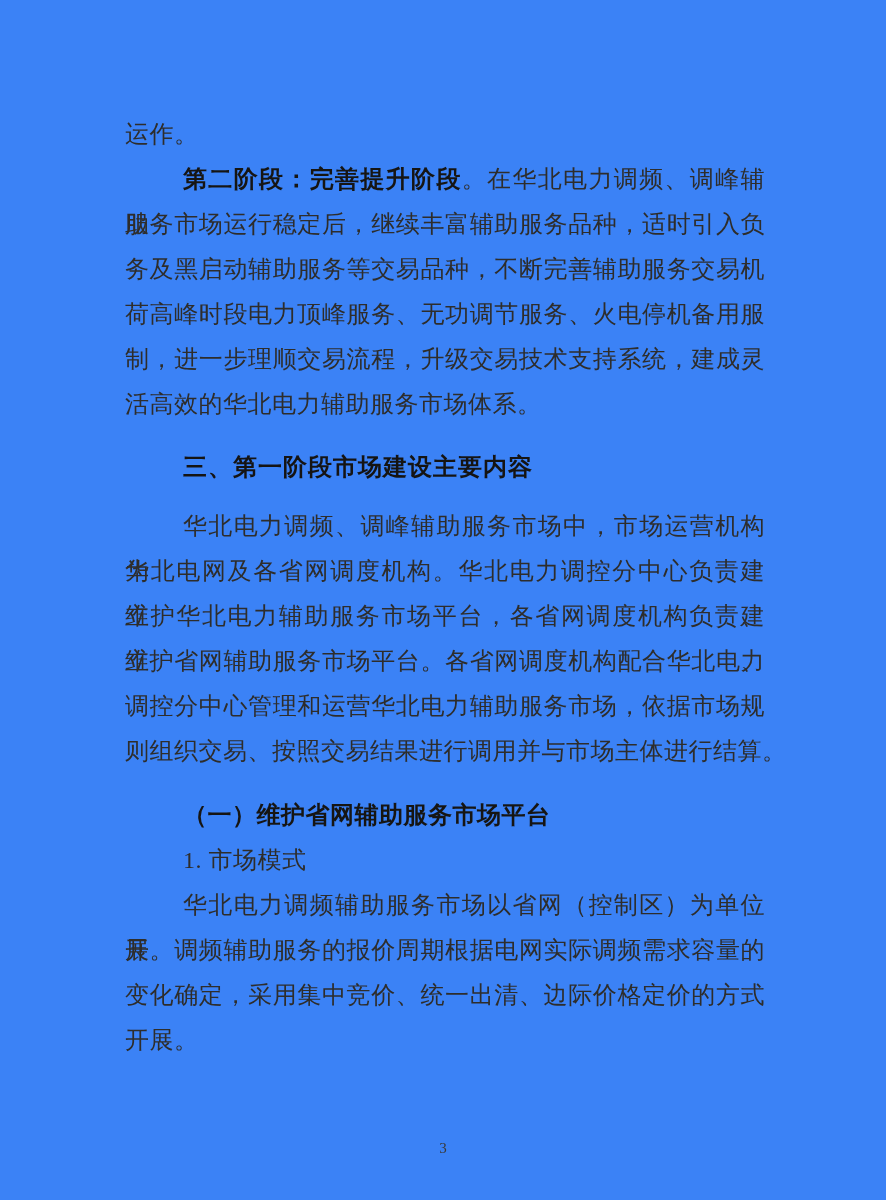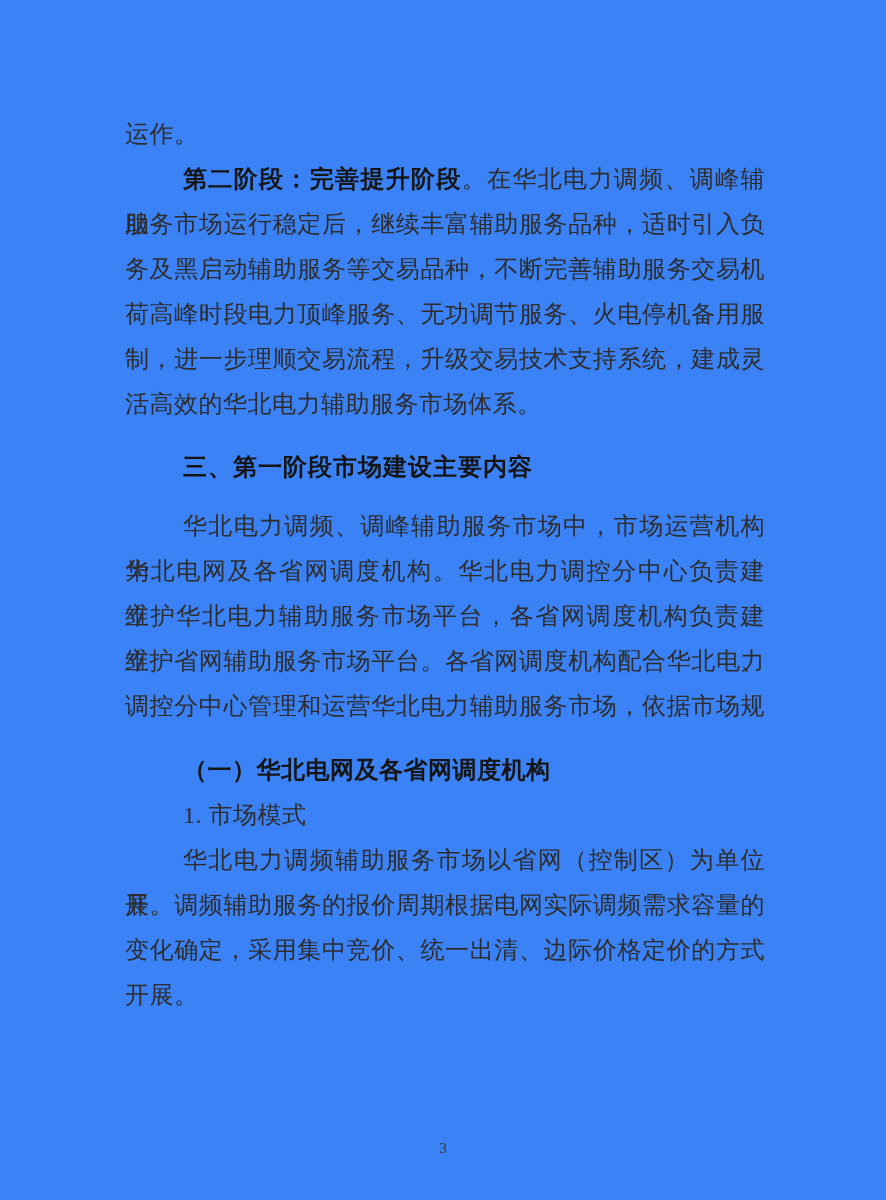--- a/index.html
+++ b/index.html
@@ -85,22 +85,23 @@
     <div class="ln fill">制，进一步理顺交易流程，升级交易技术支持系统，建成灵</div>
     <div class="ln">活高效的华北电力辅助服务市场体系。</div>
 
     <div class="ln h2 start mt17">三、第一阶段市场建设主要内容</div>
 
     <div class="ln start fill mt15">华北电力调频、调峰辅助服务市场中，市场运营机构为</div>
     <div class="ln fill">华北电网及各省网调度机构。华北电力调控分中心负责建立、</div>
     <div class="ln fill">维护华北电力辅助服务市场平台，各省网调度机构负责建立、</div>
     <div class="ln fill">维护省网辅助服务市场平台。各省网调度机构配合华北电力</div>
     <div class="ln fill">调控分中心管理和运营华北电力辅助服务市场，依据市场规</div>
+    <div class="ln">则组织交易、按照交易结果进行调用并与市场主体进行结算。</div>
 
-    <div class="ln h3 start mt19">（一）华北电网及各省网调度机构</div>
+    <div class="ln h3 start mt19">（一）维护省网辅助服务市场平台</div>
 
     <div class="ln start">1. 市场模式</div>
 
     <div class="ln start fill">华北电力调频辅助服务市场以省网（控制区）为单位开</div>
     <div class="ln fill">展。调频辅助服务的报价周期根据电网实际调频需求容量的</div>
     <div class="ln fill">变化确定，采用集中竞价、统一出清、边际价格定价的方式</div>
     <div class="ln">开展。</div>
 
   </div>
 

